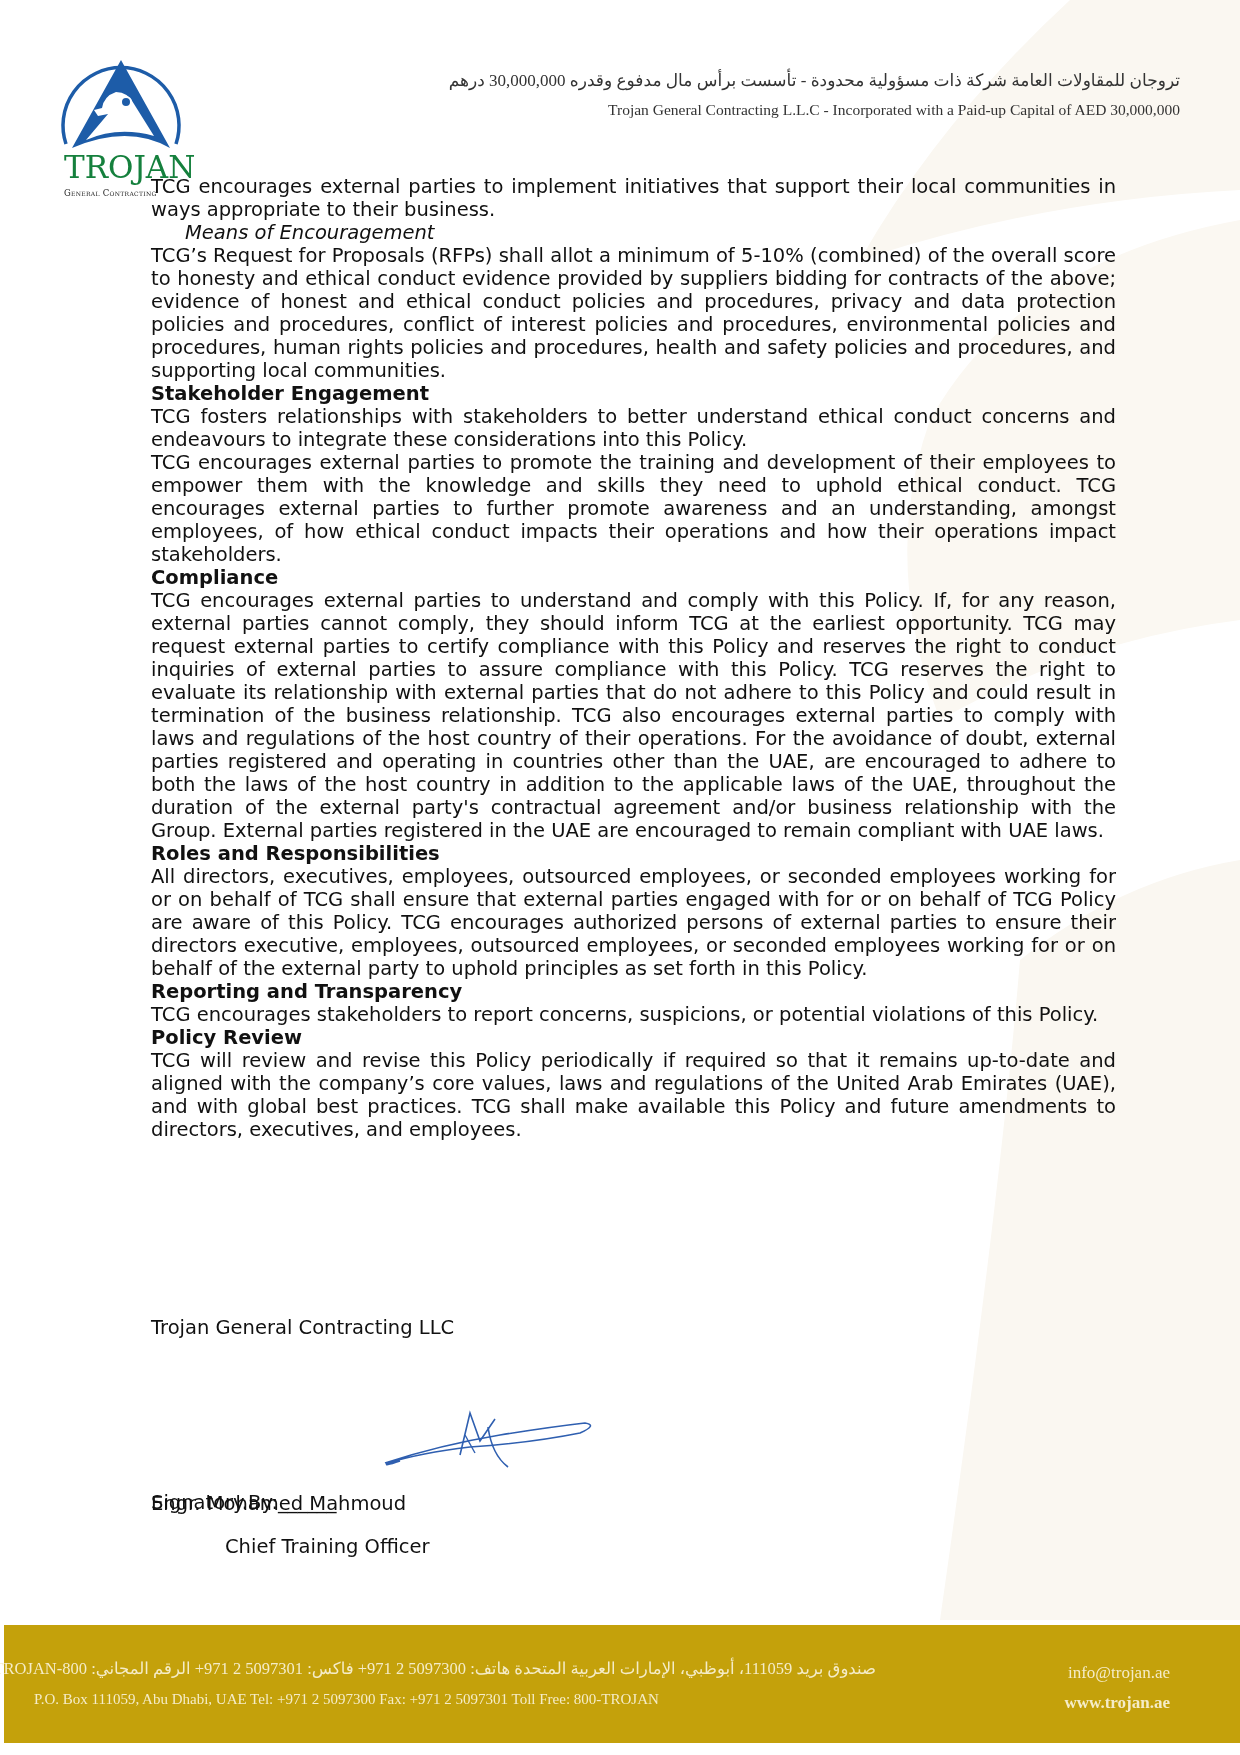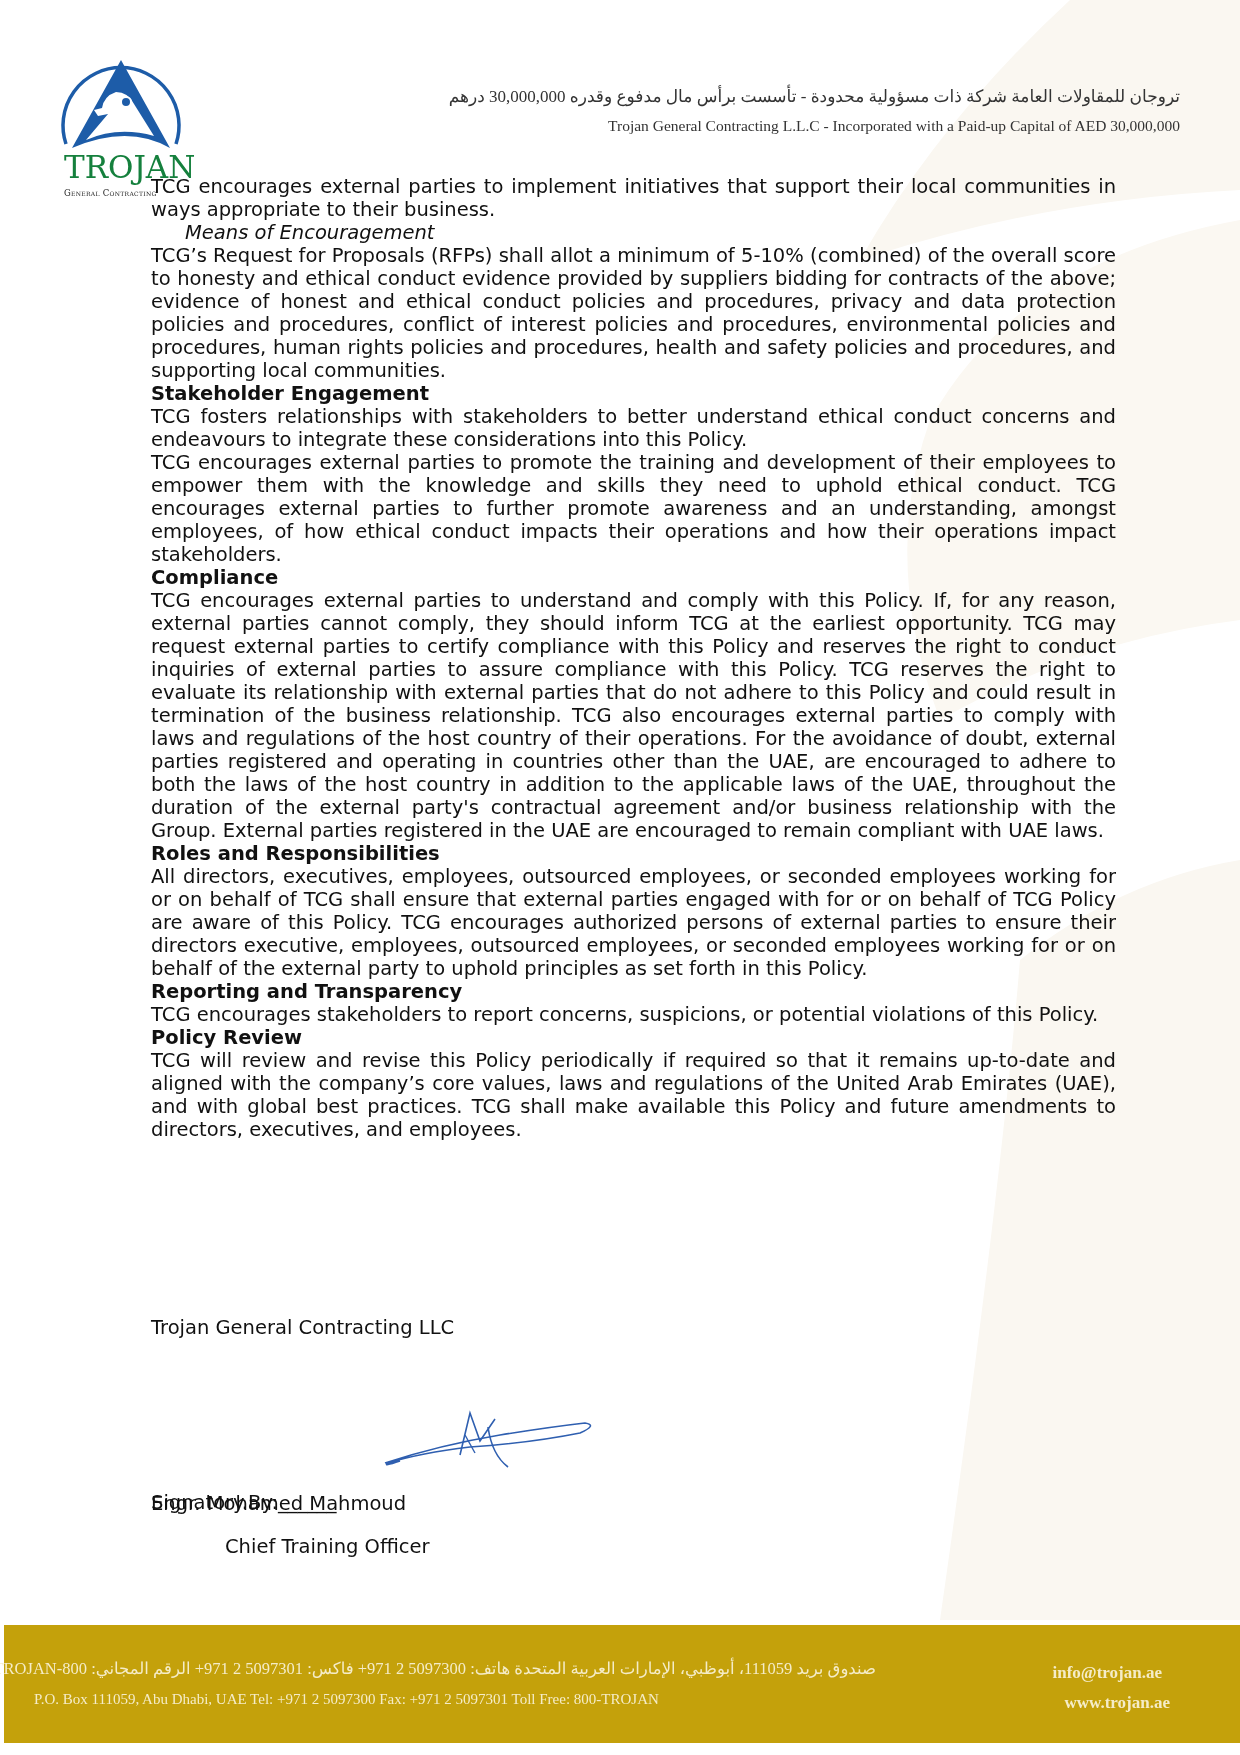--- a/index.html
+++ b/index.html
@@ -20,21 +20,21 @@
     position: absolute; left: 6px; top: 100px;
     font-family: "DejaVu Serif", serif; font-size: 31px; color: #15803d;
     letter-spacing: 0px; line-height: 1;
   }
   .logo .brand-sub {
     position: absolute; left: 6px; top: 136px;
     font-family: "DejaVu Serif", serif; font-size: 8.5px; color: #222;
     letter-spacing: 0.3px; white-space: nowrap; font-variant: small-caps;
   }
   .header-text {
-    position: absolute; right: 60px; top: 86px; text-align: right;
+    position: absolute; right: 60px; top: 70px; text-align: right;
     font-family: "Liberation Serif", serif; color: #333;
   }
   .header-text .ar { font-size: 17px; direction: rtl; margin-bottom: 10px; }
   .header-text .en { font-size: 15.5px; }
   .content {
     position: absolute; left: 151px; top: 175px; width: 965px;
     font-size: 19.5px; line-height: 23px; text-align: justify;
   }
   .content p { margin: 0; }
   .content .h { font-weight: bold; }
@@ -45,21 +45,21 @@
   .signature {
     position: absolute; left: 380px; top: 1405px; width: 220px; height: 90px;
   }
   .footer {
     position: absolute; left: 4px; top: 1625px; width: 1236px; height: 118px;
     background: #c4a10b;
     font-family: "Liberation Serif", serif; color: #f5ecc8;
   }
   .footer .f-ar { position: absolute; left: 42px; top: 34px; font-size: 16.5px; white-space: nowrap; }
   .footer .f-en { position: absolute; left: 30px; top: 66px; font-size: 15px; white-space: nowrap; }
-  .footer .f-email { position: absolute; right: 78px; top: 38px; font-size: 17px; font-weight: bold; }
+  .footer .f-email { position: absolute; right: 70px; top: 38px; font-size: 17px; font-weight: normal; }
   .footer .f-web { position: absolute; right: 70px; top: 68px; font-size: 17px; font-weight: bold; }
 </style>
 </head>
 <body>
 
 <svg class="watermark" viewBox="0 0 420 1620" preserveAspectRatio="none">
   <path d="M420 0 L250 0 Q120 120 40 260 Q220 200 420 190 Z" fill="#faf7f1"></path>
   <path d="M420 220 Q200 260 110 420 Q60 560 120 720 Q260 640 420 620 Z" fill="#fbf8f2"></path>
   <path d="M420 860 Q300 880 200 960 Q180 1200 120 1620 L420 1620 Z" fill="#faf7f1"></path>
 </svg>

